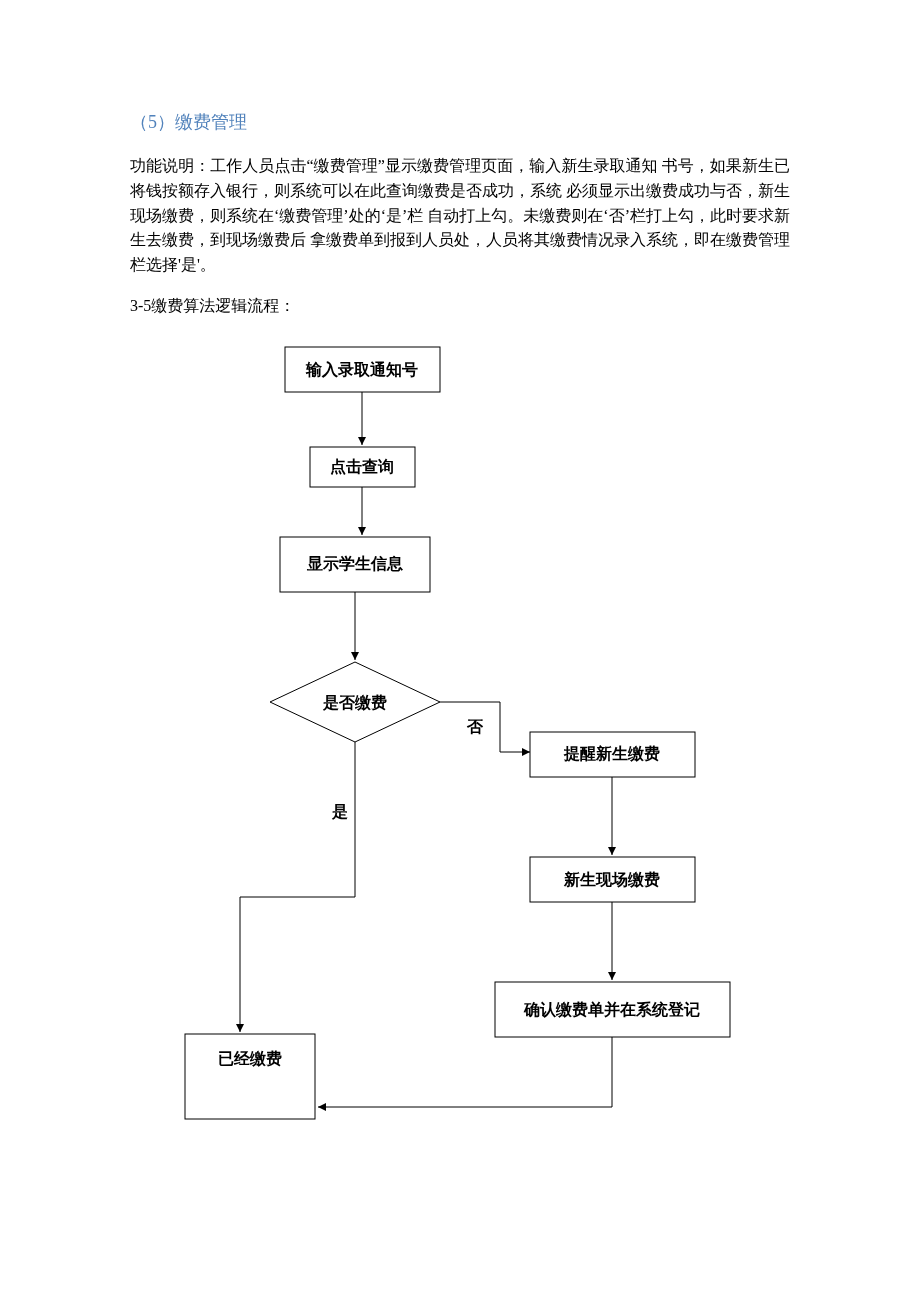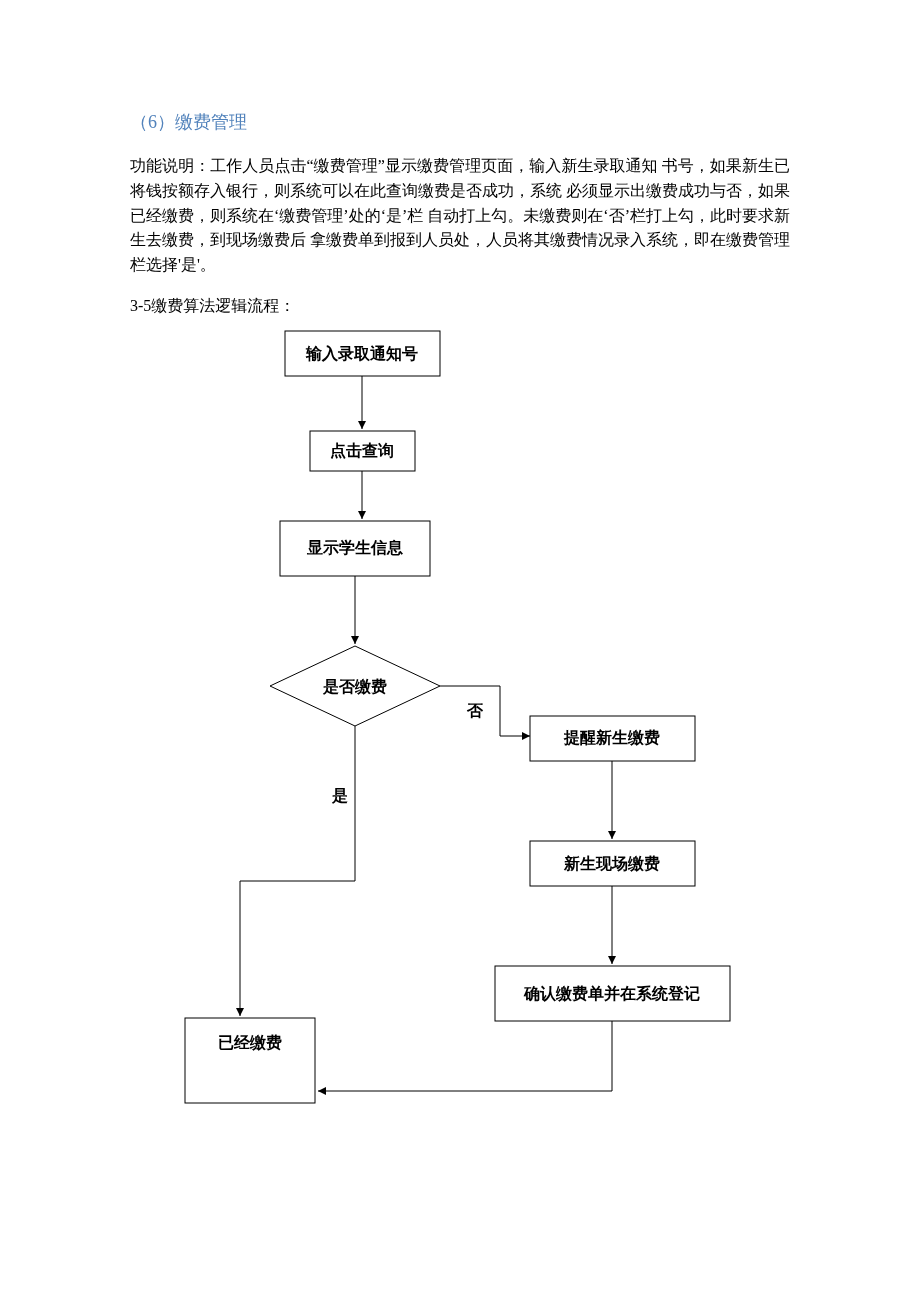--- a/index.html
+++ b/index.html
@@ -21,21 +21,21 @@
       margin-bottom: 20px;
     }
     .body-text {
       line-height: 1.55;
       margin-bottom: 18px;
       font-size: 16px;
       text-align: justify;
     }
     .sub-heading {
       font-size: 16px;
-      margin-bottom: 4px;
+      margin-bottom: 20px;
     }
     .diagram-wrap {
       width: 660px;
       margin: 0 auto 0 10px;
       font-weight: bold;
     }
     svg {
       display: block;
     }
     .box {
@@ -53,22 +53,22 @@
     }
     .svgtext {
       font-family: "SimSun", "宋体", serif;
       font-size: 16px;
     }
   </style>
 </head>
 <body>
 
 <div class="page">
-  <div class="section-title">（6）缴费管理</div>
-  <div class="body-text">功能说明：工作人员点击“缴费管理”显示缴费管理页面，输入新生录取通知 书号，如果新生已将钱按额存入银行，则系统可以在此查询缴费是否成功，系统 必须显示出缴费成功与否，如果已经缴费，则系统在‘缴费管理’处的‘是’栏 自动打上勾。未缴费则在‘否’栏打上勾，此时要求新生去缴费，到现场缴费后 拿缴费单到报到人员处，人员将其缴费情况录入系统，即在缴费管理栏选择'是'。</div>
+  <div class="section-title">（5）缴费管理</div>
+  <div class="body-text">功能说明：工作人员点击“缴费管理”显示缴费管理页面，输入新生录取通知 书号，如果新生已将钱按额存入银行，则系统可以在此查询缴费是否成功，系统 必须显示出缴费成功与否，新生现场缴费，则系统在‘缴费管理’处的‘是’栏 自动打上勾。未缴费则在‘否’栏打上勾，此时要求新生去缴费，到现场缴费后 拿缴费单到报到人员处，人员将其缴费情况录入系统，即在缴费管理栏选择'是'。</div>
   <div class="sub-heading">3-5缴费算法逻辑流程：</div>
 
   <div class="diagram-wrap">
     <svg width="660" height="880" viewBox="0 0 660 880">
       <defs>
         <marker id="arrh" markerWidth="10" markerHeight="10" refX="8" refY="4" orient="auto">
           <path d="M0,0 L8,4 L0,8 Z" class="arrowhead"></path>
         </marker>
       </defs>
 

